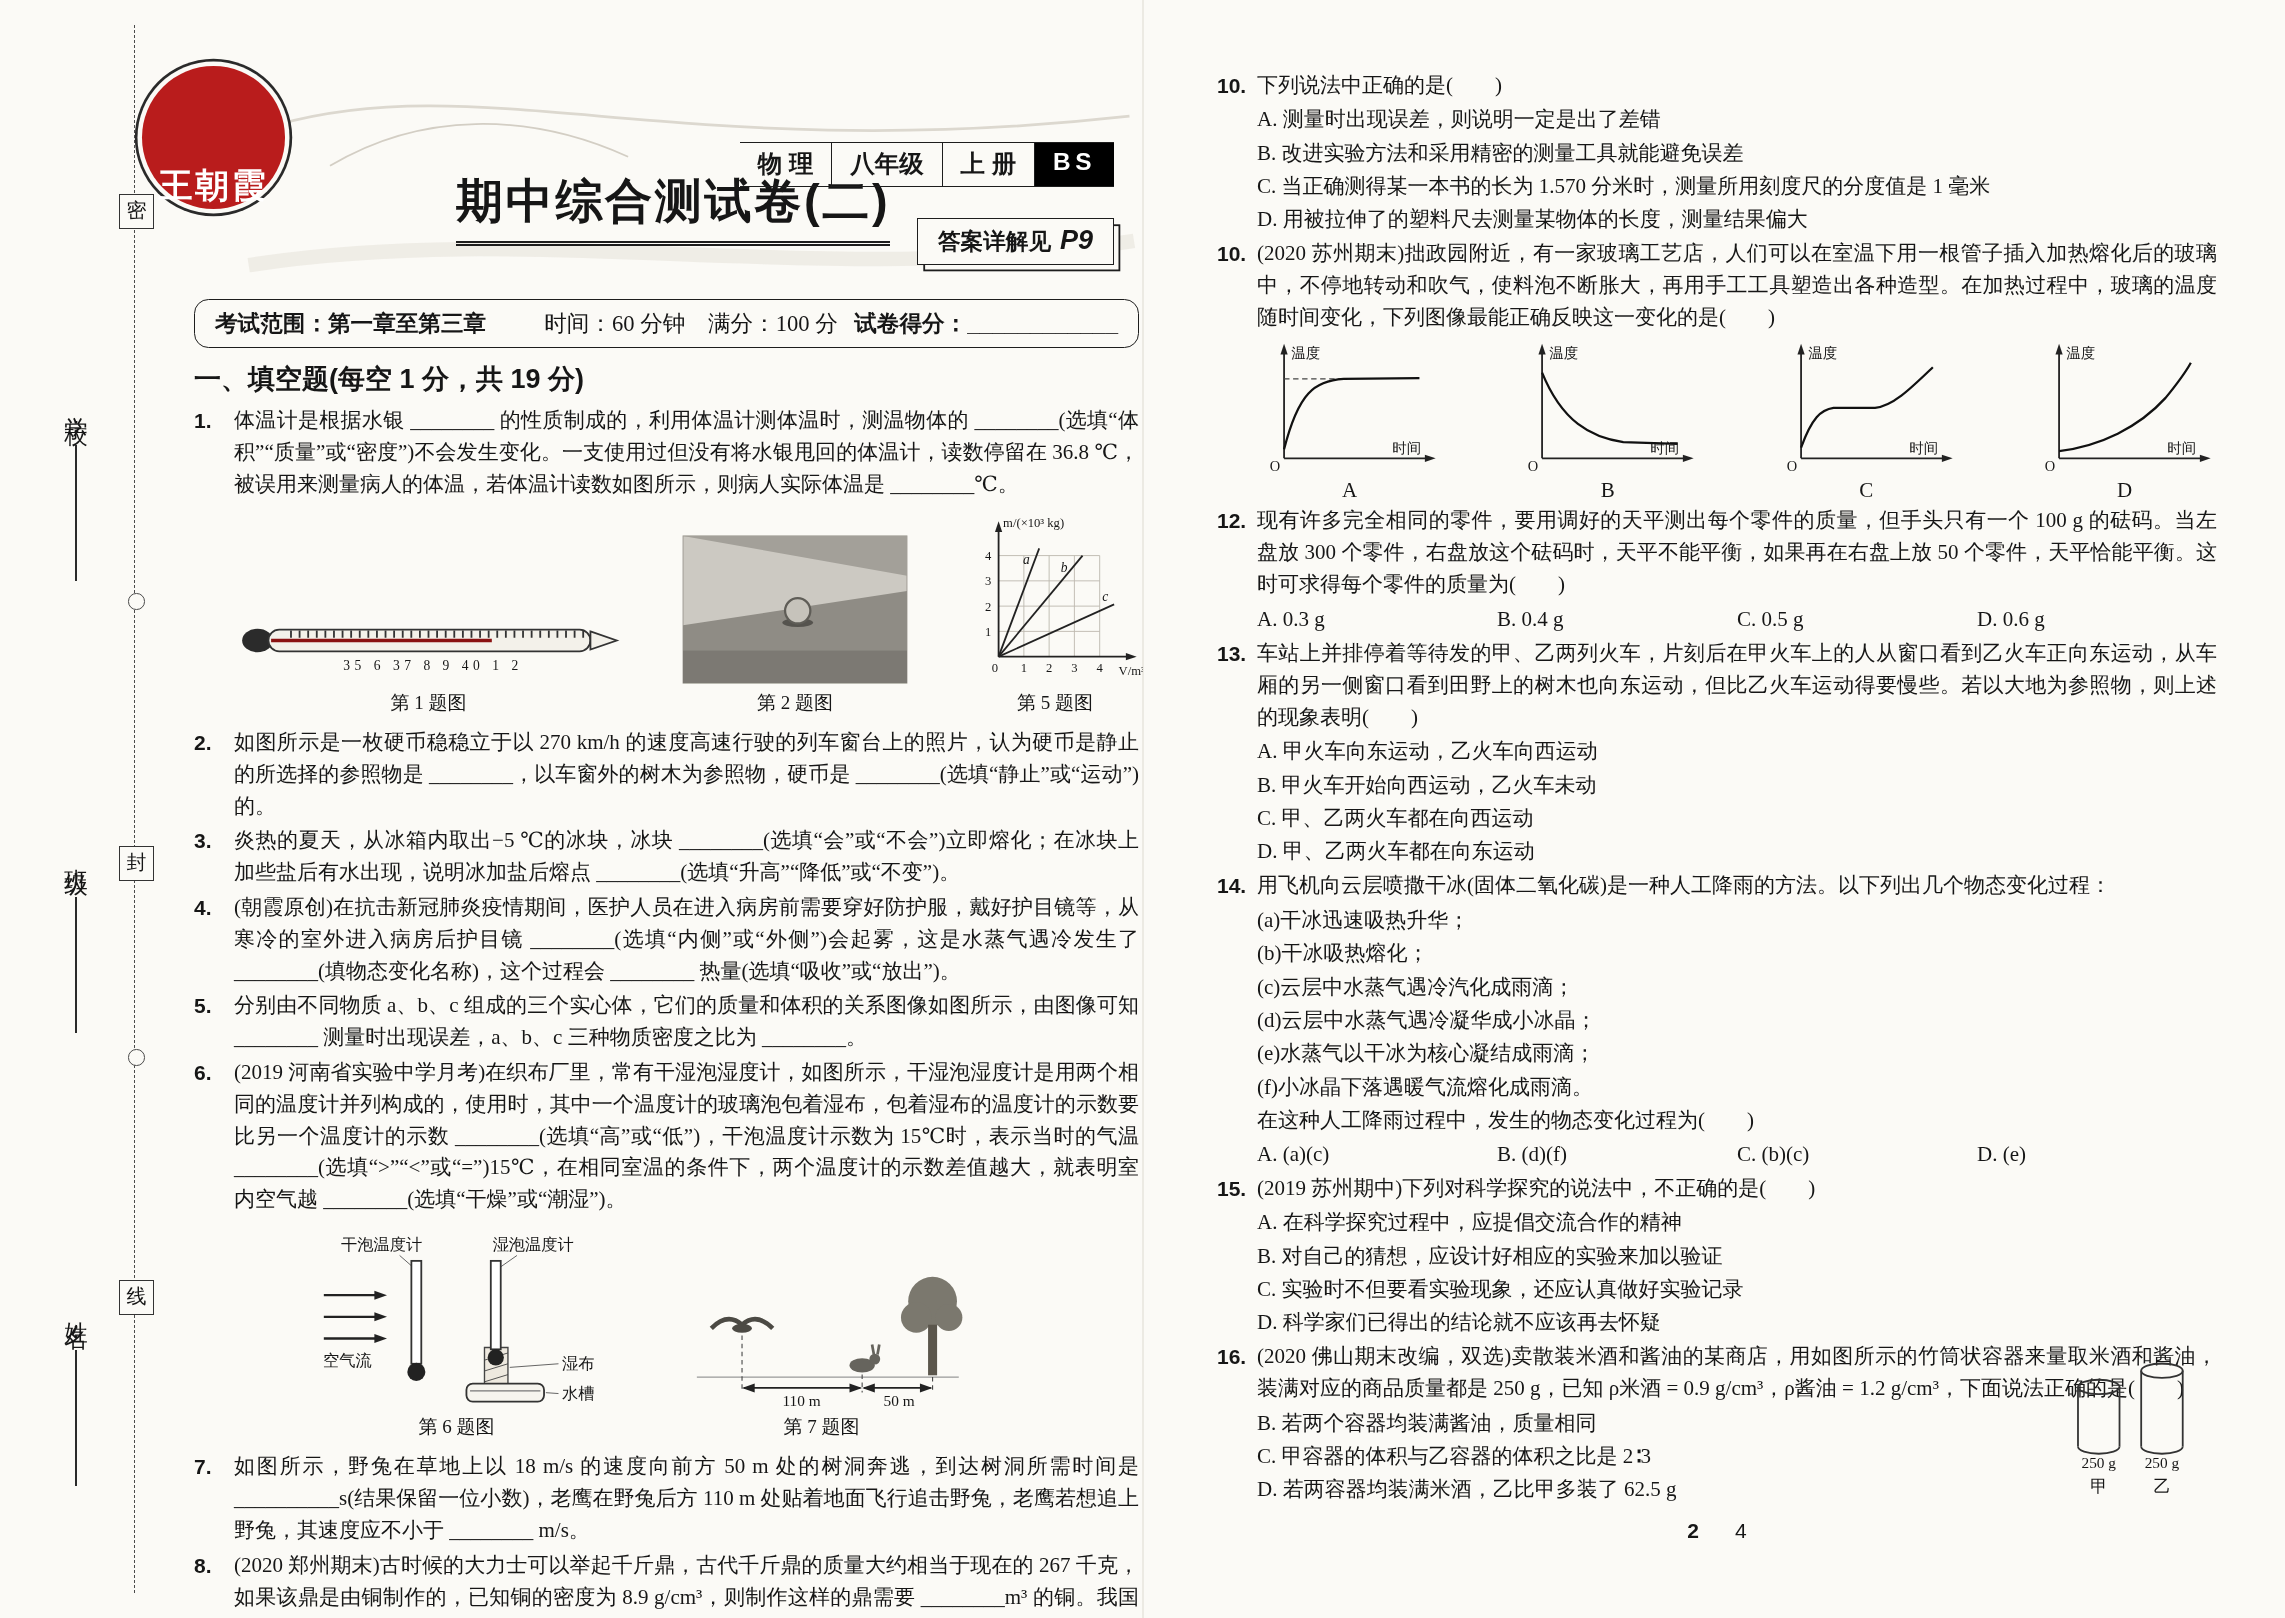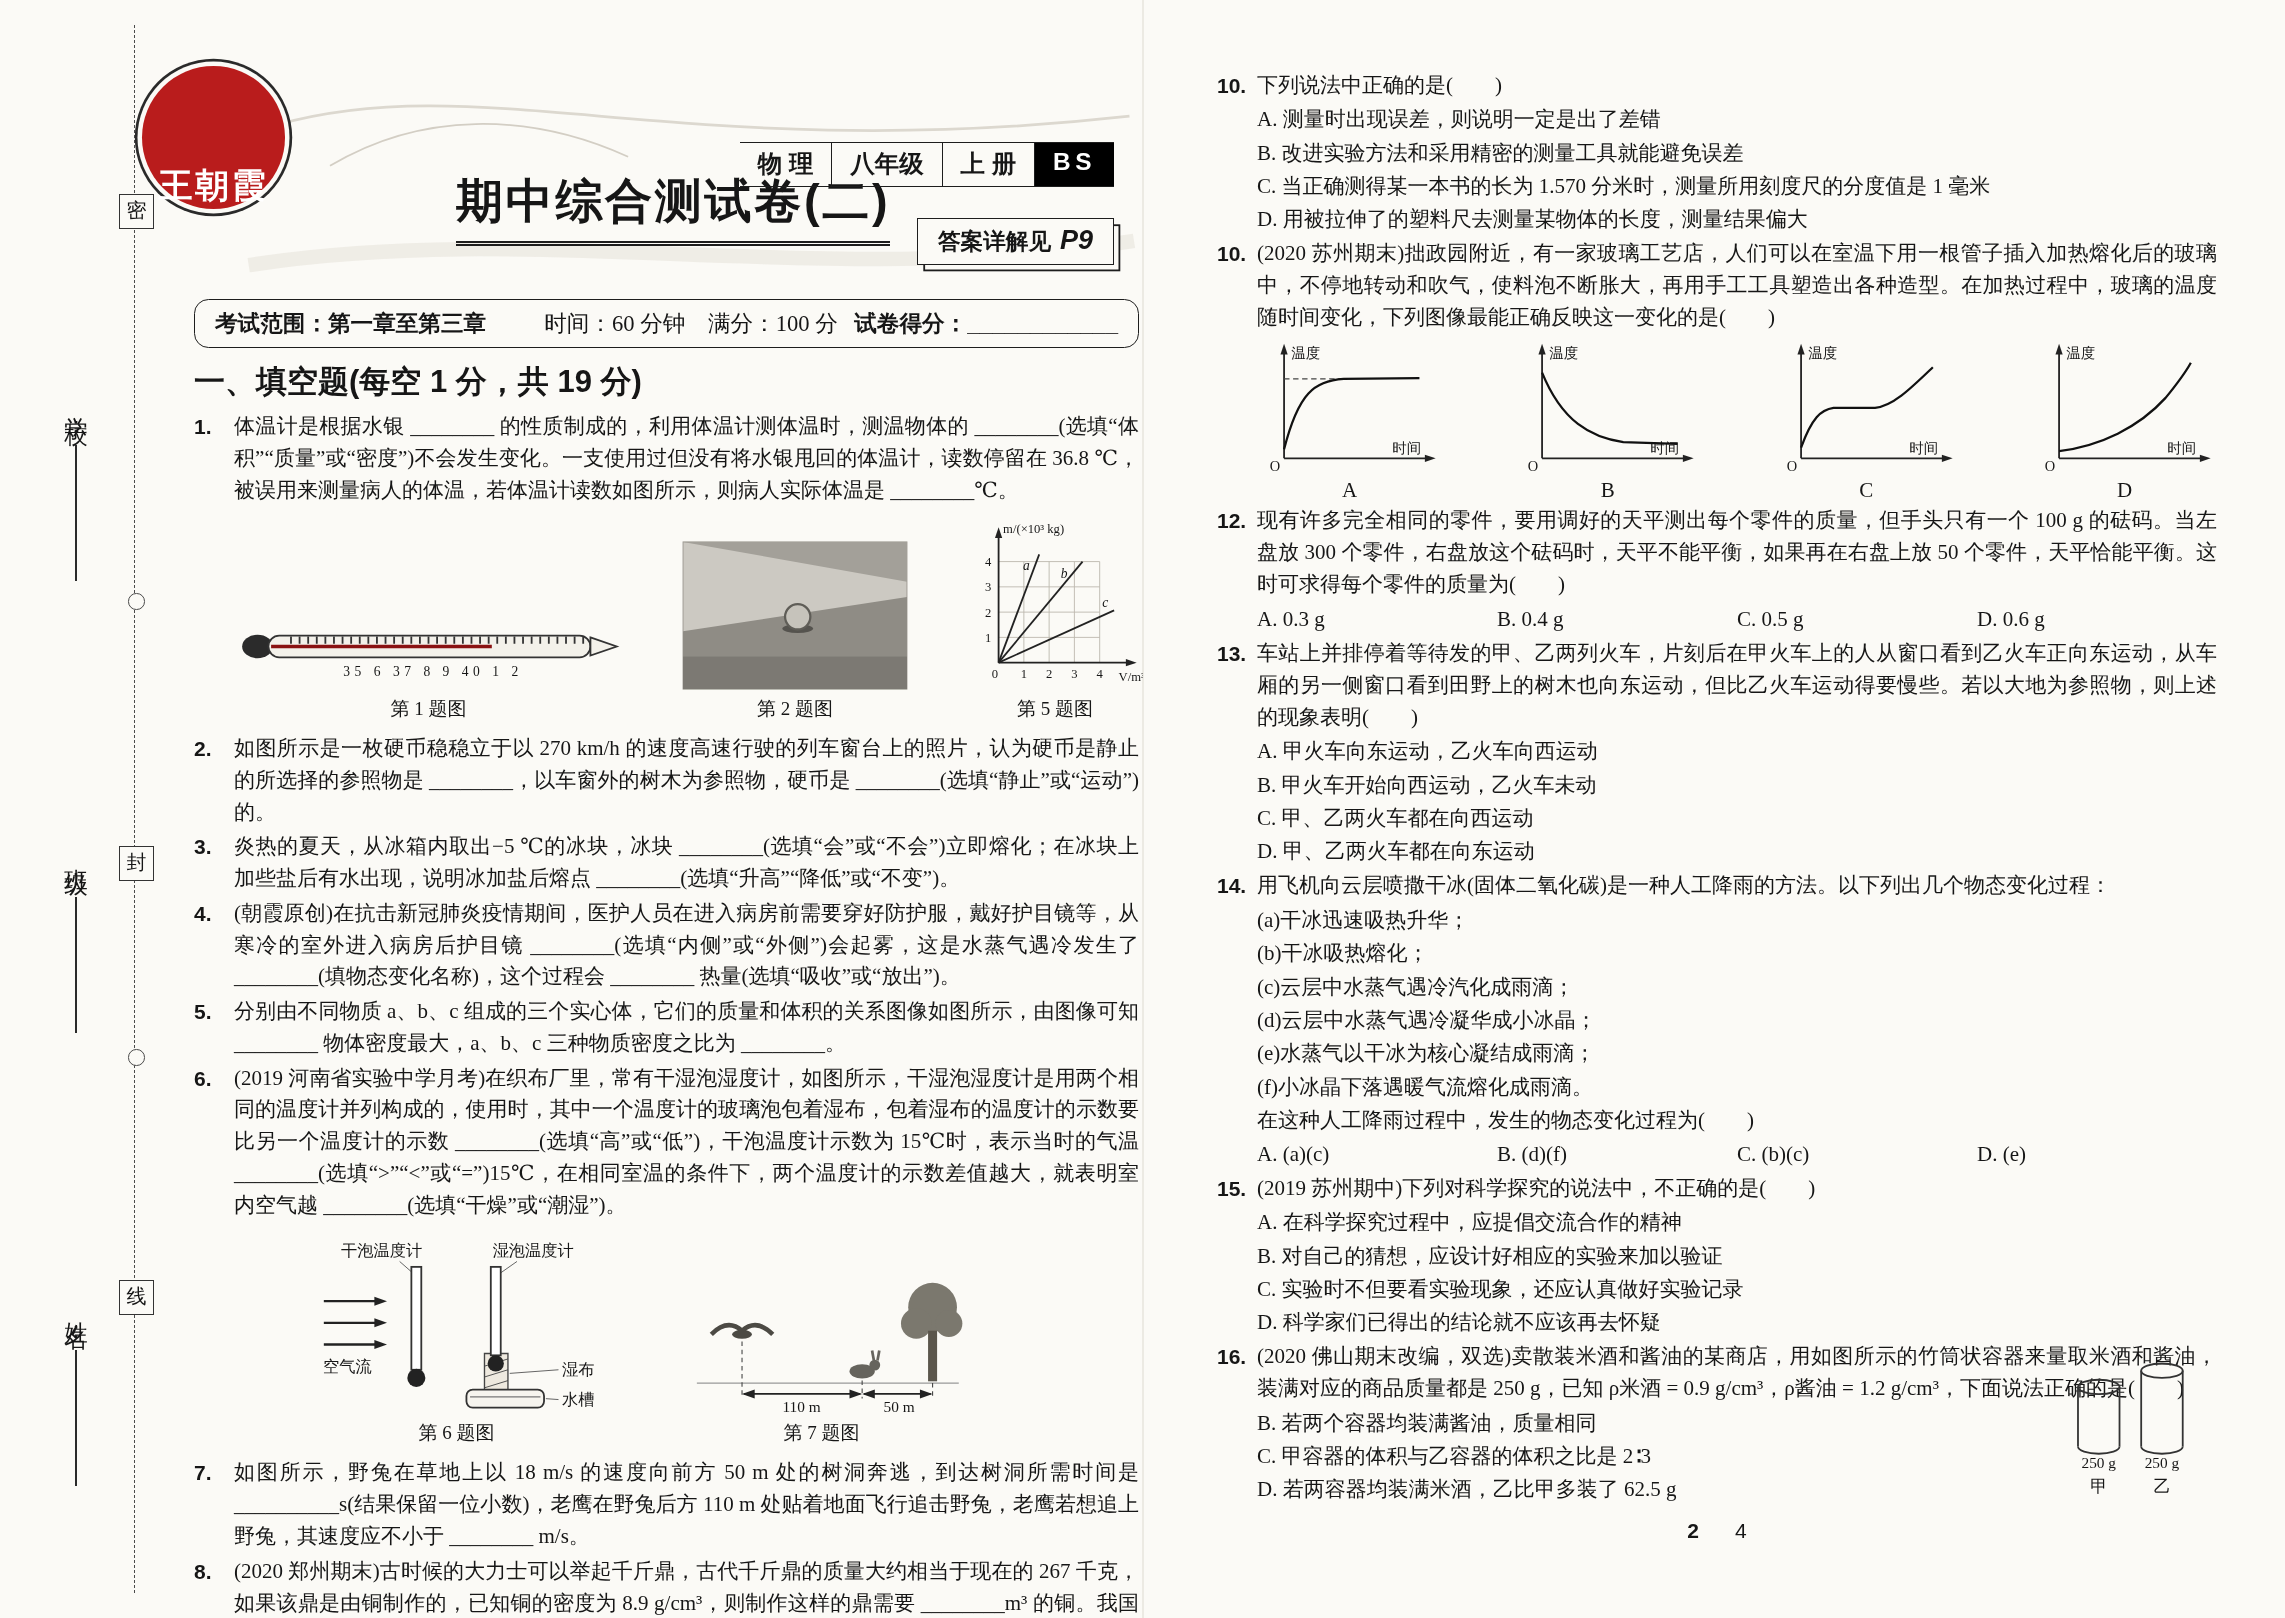--- a/index.html
+++ b/index.html
@@ -34,21 +34,21 @@
   .tabs span:first-child{border-left:none;}
   .tabs .tab-bs{background:#000000;color:#fff;letter-spacing:4.5px;}
   .answer-ref{position:absolute;right:25px;top:138px;border:1.8px solid #1d1d1d;background:#fbfaf6;padding:6.3px 20px;font-size:22.6px;font-weight:bold;font-family:"Liberation Sans","DejaVu Sans",sans-serif;box-shadow:6.3px 6.3px 0 -1.8px #fbfaf6,6.3px 6.3px 0 0 #1d1d1d;white-space:nowrap;}
   .answer-ref .pref{font-style:italic;font-size:27px;margin-left:9px;}
 
   .scope-row{border:1.8px solid #1d1d1d;border-radius:14.5px;padding:8.1px 20px;display:flex;align-items:baseline;font-size:22.6px;margin-top:3.6px;}
   .scope-row .scope{font-weight:bold;font-family:"Liberation Sans","DejaVu Sans",sans-serif;white-space:nowrap;}
   .scope-row .ts{margin-left:58px;white-space:nowrap;}
   .scope-row .score{margin-left:auto;font-weight:bold;white-space:nowrap;font-family:"Liberation Sans","DejaVu Sans",sans-serif;}
 
-  .sec{font-size:31px;font-weight:bold;margin:12.7px 0 5.4px;font-family:"Liberation Sans","DejaVu Sans",sans-serif;line-height:1.45;}
+  .sec{font-size:27px;font-weight:bold;margin:12.7px 0 5.4px;font-family:"Liberation Sans","DejaVu Sans",sans-serif;line-height:1.45;}
   .q{position:relative;padding-left:40px;font-size:21px;line-height:1.52;text-align:justify;margin:2.7px 0;}
   .qnum{position:absolute;left:0;top:0;font-weight:bold;font-family:"Liberation Sans","DejaVu Sans",sans-serif;}
   .q-cont{padding-left:40px;font-size:21px;line-height:1.52;margin:1.8px 0;}
   .opt-col{padding-left:40px;font-size:21px;line-height:1.5;}
   .opt-col .opt{margin:1.8px 0;}
   .opts-row{display:flex;padding-left:40px;font-size:21px;line-height:1.5;margin:1.8px 0;}
   .opts-row span{flex:1;}
 
   .figrow{display:flex;align-items:flex-end;gap:51px;margin:7.2px 0 7.2px;}
   .figrow1{padding-left:36px;}
@@ -198,21 +198,21 @@
     <div class="q">
       <b class="qnum">3.</b>
       <span>炎热的夏天，从冰箱内取出−5 ℃的冰块，冰块 ________(选填“会”或“不会”)立即熔化；在冰块上加些盐后有水出现，说明冰加盐后熔点 ________(选填“升高”“降低”或“不变”)。</span>
     </div>
     <div class="q">
       <b class="qnum">4.</b>
       <span>(朝霞原创)在抗击新冠肺炎疫情期间，医护人员在进入病房前需要穿好防护服，戴好护目镜等，从寒冷的室外进入病房后护目镜 ________(选填“内侧”或“外侧”)会起雾，这是水蒸气遇冷发生了 ________(填物态变化名称)，这个过程会 ________ 热量(选填“吸收”或“放出”)。</span>
     </div>
     <div class="q">
       <b class="qnum">5.</b>
-      <span>分别由不同物质 a、b、c 组成的三个实心体，它们的质量和体积的关系图像如图所示，由图像可知 ________ 物体密度最大，a、b、c 三种物质密度之比为 ________。</span>
+      <span>分别由不同物质 a、b、c 组成的三个实心体，它们的质量和体积的关系图像如图所示，由图像可知 ________ 测量时出现误差，a、b、c 三种物质密度之比为 ________。</span>
     </div>
     <div class="q">
       <b class="qnum">6.</b>
       <span>(2019 河南省实验中学月考)在织布厂里，常有干湿泡湿度计，如图所示，干湿泡湿度计是用两个相同的温度计并列构成的，使用时，其中一个温度计的玻璃泡包着湿布，包着湿布的温度计的示数要比另一个温度计的示数 ________(选填“高”或“低”)，干泡温度计示数为 15℃时，表示当时的气温 ________(选填“&gt;”“&lt;”或“=”)15℃，在相同室温的条件下，两个温度计的示数差值越大，就表明室内空气越 ________(选填“干燥”或“潮湿”)。</span>
     </div>
 
     <div class="figrow figrow2">
       <figure>
         <svg width="317" height="176" viewBox="0 0 350 195">
           <text x="92" y="20" text-anchor="middle" font-size="18">干泡温度计</text>

